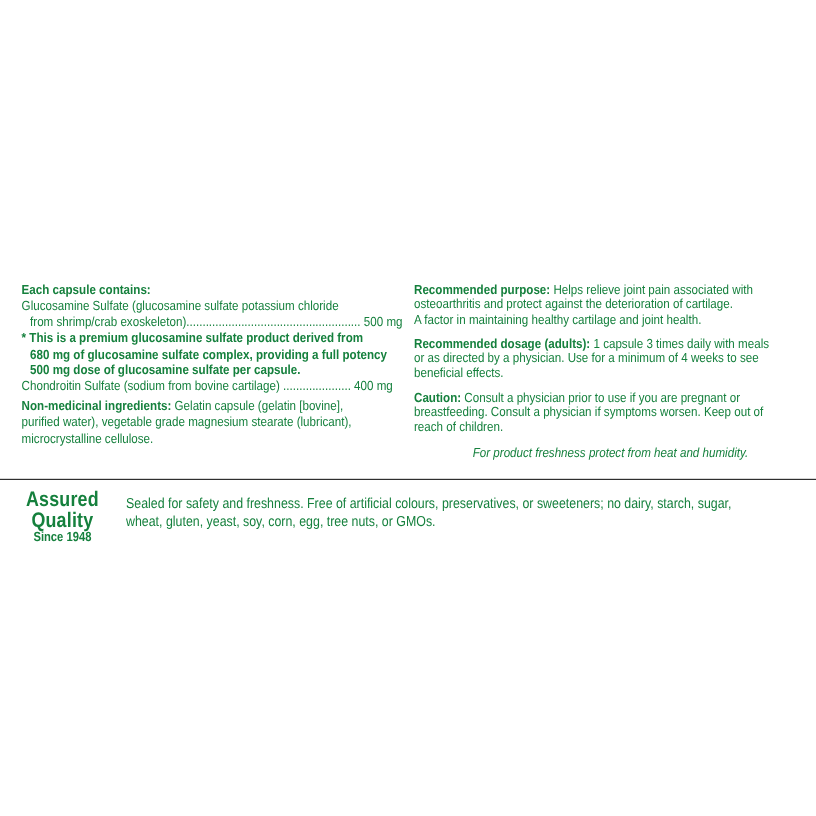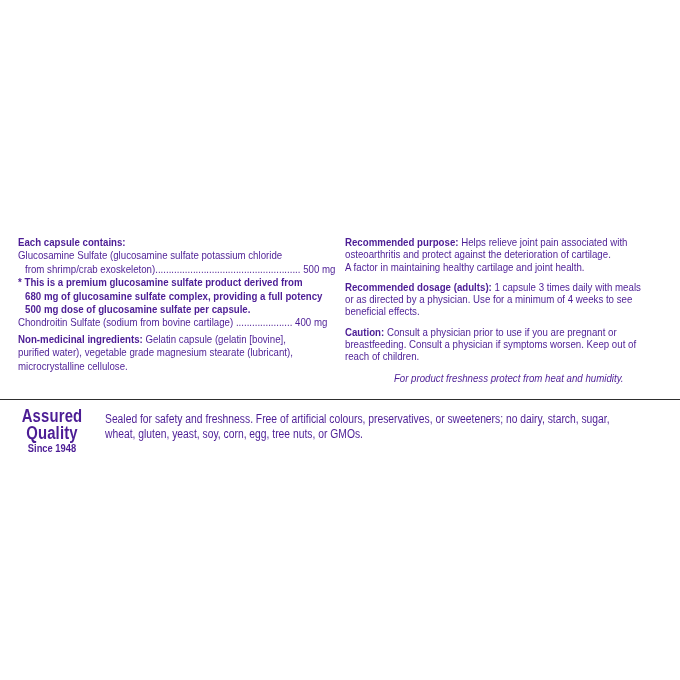--- a/index.html
+++ b/index.html
@@ -1,21 +1,21 @@
 <!DOCTYPE html>
 <html><head>
 <meta charset="utf-8">
 <style>
   html, body { margin: 0; padding: 0; background: #ffffff; }
   .canvas {
     position: relative;
     width: 680px;
     height: 680px;
     background: #ffffff;
-    color: #4c1d95;
+    color: #15803d;
     font-family: "Liberation Sans", sans-serif;
     overflow: hidden;
   }
   
   .col {
     position: absolute;
     font-size: 11px;
     transform-origin: 0 0;
     transform: scaleX(0.88); 
   }

